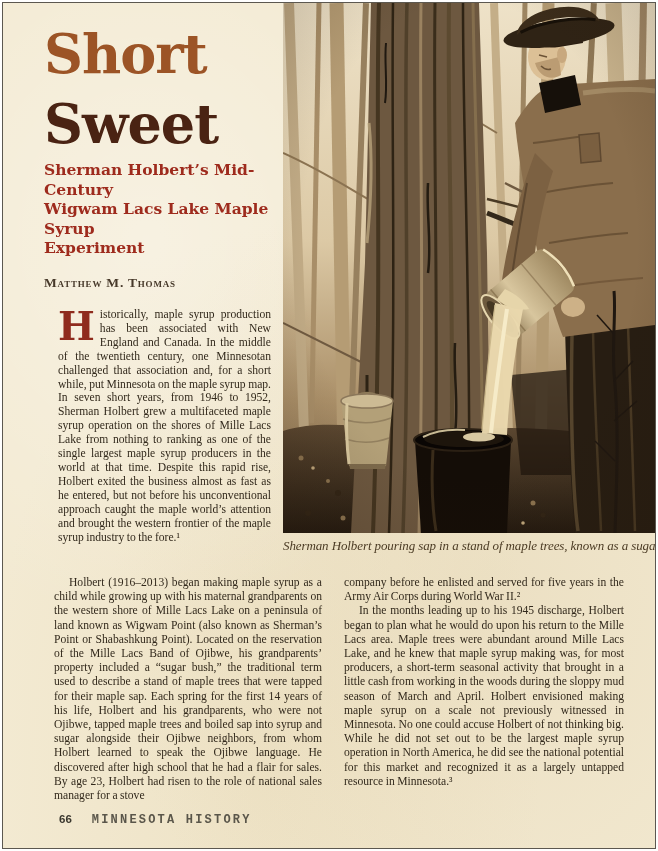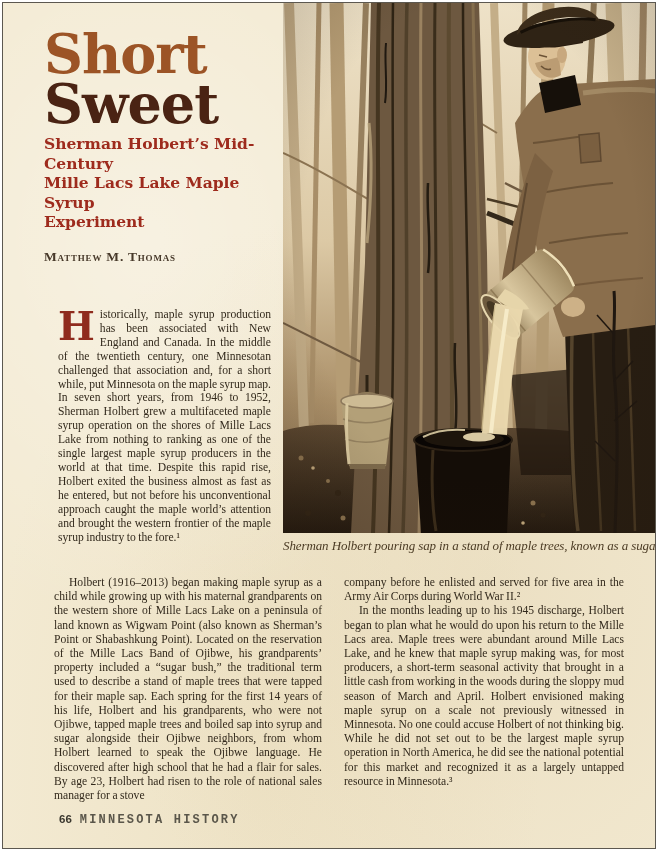--- a/index.html
+++ b/index.html
@@ -12,22 +12,22 @@
           radial-gradient(ellipse at 40% 90%, rgba(222,204,160,.25), rgba(222,204,160,0) 50%),
           #f3ead2;
         overflow:hidden;}
 
   
   .header{position:absolute;left:41px;top:26px;width:230px;}
   .title{font-family:"DejaVu Serif","Liberation Serif",serif;font-weight:700;
          font-size:54px;line-height:50px;letter-spacing:-1px;}
   .title .t0{color:#9c5426;}
   .title .t1{color:#6e3a1e;}
-  .title .t2{color:#4a2313;}
-  .subtitle{margin-top:5px;font-family:"DejaVu Serif","Liberation Serif",serif;
+  .title .t2{color:#4a2313;margin-top:20px;}
+  .subtitle{margin-top:11px;font-family:"DejaVu Serif","Liberation Serif",serif;
             font-weight:700;font-size:15.5px;line-height:19.5px;color:#9e2b1d;}
   .author{margin-top:17px;font-variant:small-caps;font-weight:700;font-size:13.5px;
           letter-spacing:.8px;color:#47392a;}
 
   
   .bodytext{color:#32291c;text-align:justify;}
   .intro{position:absolute;left:55px;top:305px;width:213px;
          font-size:11.6px;line-height:13.9px;word-spacing:-.4px;}
   .dropcap{float:left;font-family:"DejaVu Serif","Liberation Serif",serif;font-weight:700;
            font-size:39px;line-height:30px;padding:3px 5px 0 0;color:#8f2b1d;}
@@ -37,21 +37,21 @@
   .lower .colB{width:280px;}
   .lower p{margin:0;}
   .indent{text-indent:15px;}
 
   
   .photo{position:absolute;right:0;top:0;width:372px;height:530px;}
   .caption{position:absolute;left:280px;top:535px;width:372px;white-space:nowrap;
            font-style:italic;font-size:13px;letter-spacing:-.1px;color:#4b3b24;}
 
   
-  .footer{position:absolute;left:56px;top:810px;display:flex;align-items:baseline;gap:8px;
+  .footer{position:absolute;left:56px;top:810px;display:flex;align-items:baseline;gap:20px;
           font-family:"Liberation Sans","DejaVu Sans",sans-serif;}
   .pagenum{font-weight:700;font-size:11.5px;color:#3b382f;}
   .magname{font-size:12px;font-weight:700;letter-spacing:2.2px;color:#5a564a;font-family:Liberation Mono, monospace;}
 </style>
 </head>
 <body>
 
 <div class="canvas">
   <div class="page">
 
@@ -224,36 +224,36 @@
 
     <div class="caption">Sherman Holbert pouring sap in a stand of maple trees, known as a sugarbush, 1946.</div>
 
     <div class="header">
       <div class="title">
         <div class="t0">Short</div>
         <div class="t2">Sweet</div>
       </div>
       <div class="subtitle">
         <div>Sherman Holbert’s Mid-Century</div>
-        <div>Mille Lacs Lake Maple Syrup</div>
+        <div>Wigwam Lacs Lake Maple Syrup</div>
         <div>Experiment</div>
       </div>
       <div class="author">Matthew M. Thomas</div>
     </div>
 
     <div class="intro bodytext">
       <span class="dropcap">H</span><span>istorically, maple syrup production has been associated with New England and Canada. In the middle of the twentieth century, one Minnesotan challenged that association and, for a short while, put Minnesota on the maple syrup map. In seven short years, from 1946 to 1952, Sherman Holbert grew a multifaceted maple syrup operation on the shores of Mille Lacs Lake from nothing to ranking as one of the single largest maple syrup producers in the world at that time. Despite this rapid rise, Holbert exited the business almost as fast as he entered, but not before his unconventional approach caught the maple world’s attention and brought the western frontier of the maple syrup industry to the fore.¹</span>
     </div>
 
     <div class="lower bodytext">
       <div class="colA">
         <p class="indent">Holbert (1916–2013) began making maple syrup as a child while growing up with his maternal grandparents on the western shore of Mille Lacs Lake on a peninsula of land known as Wigwam Point (also known as Sherman’s Point or Shabashkung Point). Located on the reservation of the Mille Lacs Band of Ojibwe, his grandparents’ property included a “sugar bush,” the traditional term used to describe a stand of maple trees that were tapped for their maple sap. Each spring for the first 14 years of his life, Holbert and his grandparents, who were not Ojibwe, tapped maple trees and boiled sap into syrup and sugar alongside their Ojibwe neighbors, from whom Holbert learned to speak the Ojibwe language. He discovered after high school that he had a flair for sales. By age 23, Holbert had risen to the role of national sales manager for a stove</p>
       </div>
       <div class="colB">
-        <p>company before he enlisted and served for five area in the Army Air Corps during World War II.²</p>
+        <p>company before he enlisted and served for five years in the Army Air Corps during World War II.²</p>
         <p class="indent">In the months leading up to his 1945 discharge, Holbert began to plan what he would do upon his return to the Mille Lacs area. Maple trees were abundant around Mille Lacs Lake, and he knew that maple syrup making was, for most producers, a short-term seasonal activity that brought in a little cash from working in the woods during the sloppy mud season of March and April. Holbert envisioned making maple syrup on a scale not previously witnessed in Minnesota. No one could accuse Holbert of not thinking big. While he did not set out to be the largest maple syrup operation in North America, he did see the national potential for this market and recognized it as a largely untapped resource in Minnesota.³</p>
       </div>
     </div>
 
     <div class="footer">
       <span class="pagenum">66</span>
       <span class="magname">MINNESOTA HISTORY</span>
     </div>
 
   </div>

